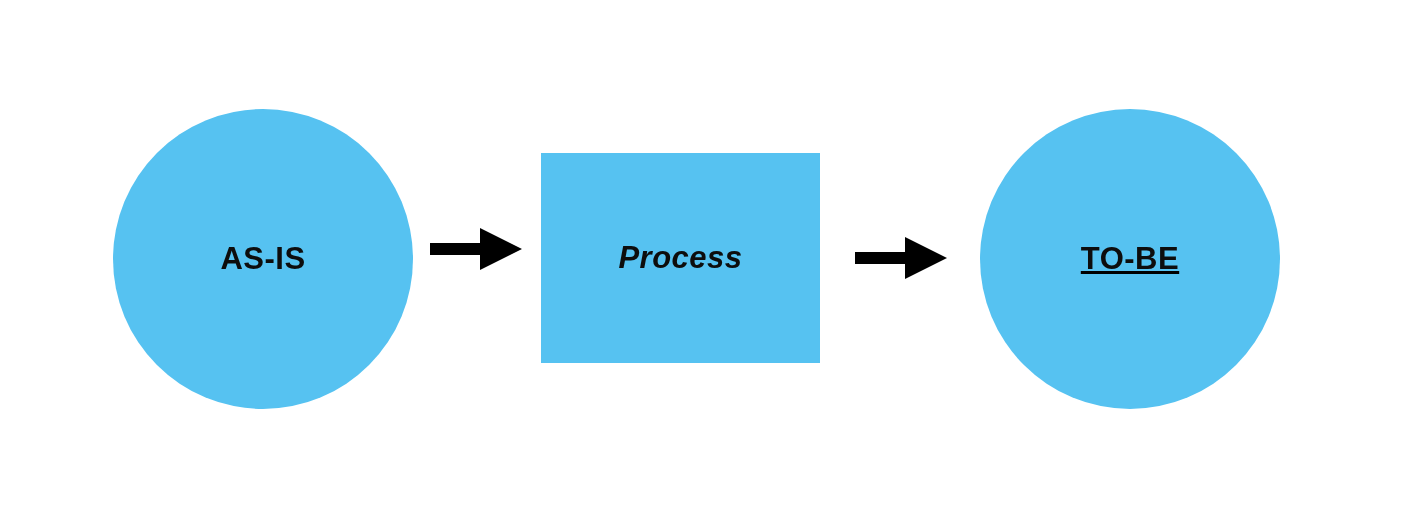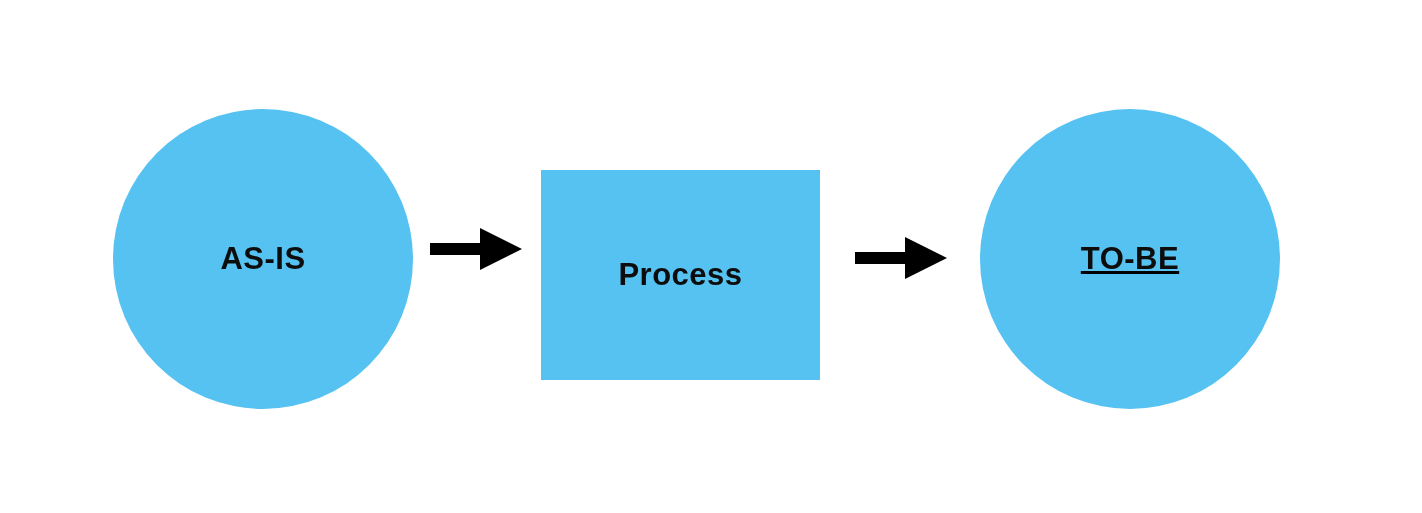--- a/index.html
+++ b/index.html
@@ -30,21 +30,21 @@
     text-align: center;
     user-select: none;
   }
   .circle {
     width: 300px;
     height: 300px;
     border-radius: 50%;
   }
   #node-as-is   { left: 113px; top: 109px; }
   #node-to-be   { left: 980px; top: 109px; text-decoration: underline; }
-  #node-process { left: 541px; top: 170px; width: 279px; height: 210px; }
+  #node-process { left: 541px; top: 153px; width: 279px; height: 210px; font-style: italic; }
 
   .arrow {
     position: absolute;
     display: flex;
     align-items: center;
     height: 42px;
   }
   .arrow .shaft {
     width: 50px;
     height: 12px;

